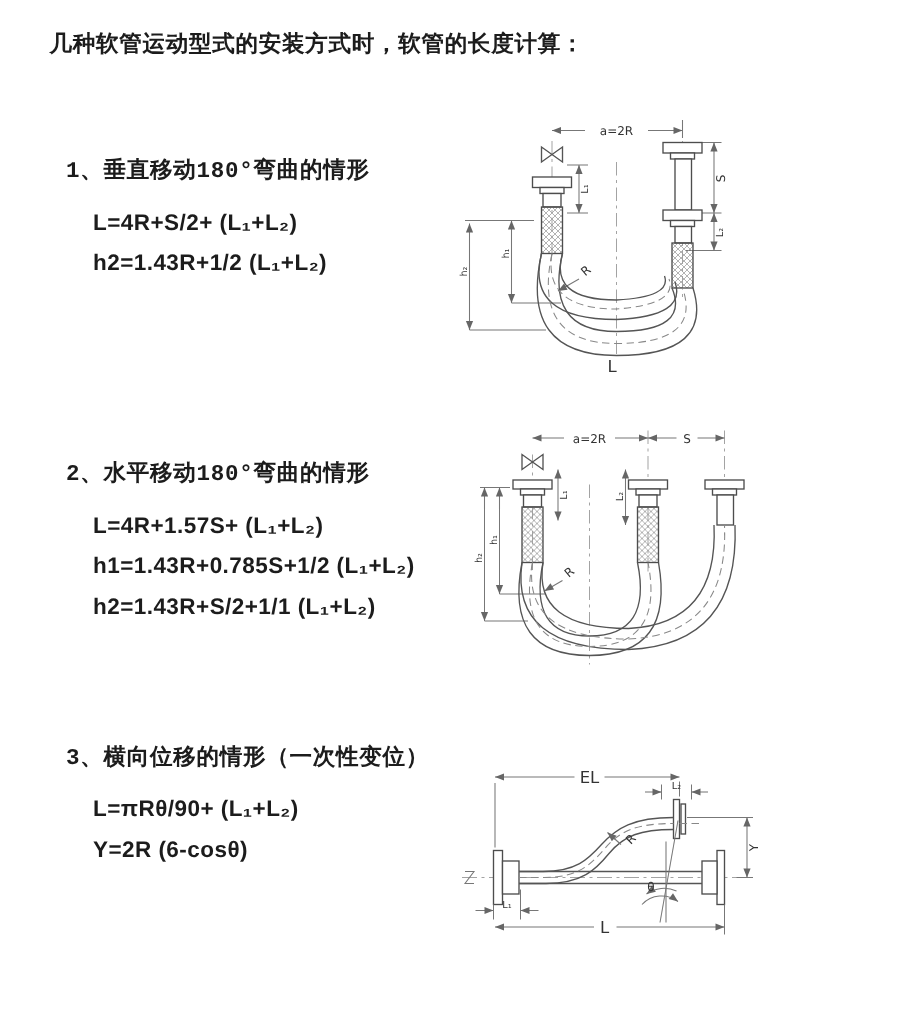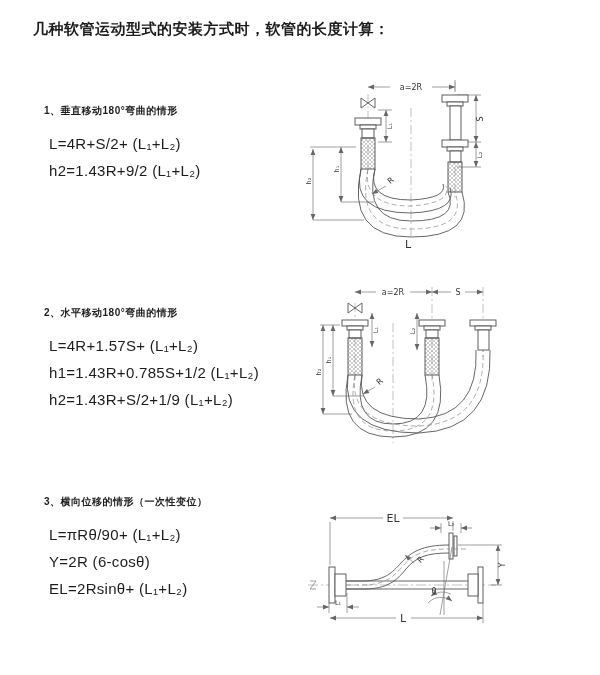--- a/index.html
+++ b/index.html
@@ -4,53 +4,52 @@
 <style>
   html,body{margin:0;padding:0;background:#ffffff;}
   .page{
     position:relative;width:600px;height:675px;background:#fff;overflow:hidden;
     font-family:"Liberation Sans","DejaVu Sans",sans-serif;color:#1c1c1c;padding-left:20px;
   }
   .title{
     position:absolute;left:33px;top:20px;font-size:15px;font-weight:700;letter-spacing:.5px;
   }
   .sec{position:absolute;left:44px;width:270px;}
-  .sec .hd{margin:0 0 12px 0;font-size:10px;font-weight:700;letter-spacing:.5px;}
-  .sec .f{margin-left:5px;font-size:15px;line-height:27px;letter-spacing:.3px;white-space:nowrap;}
+  .sec .hd{margin:0 0 12px 0;font-size:15px;font-weight:700;letter-spacing:.5px;font-family:Liberation Mono, monospace;}
+  .sec .f{margin-left:18px;font-size:15px;line-height:27px;letter-spacing:.3px;white-space:nowrap;font-weight:bold;}
   svg.diag{position:absolute;}
   svg text{font-family:"DejaVu Sans","Liberation Sans",sans-serif;fill:#333;}
   .dimtxt{font-size:8px;}
   .tiny{font-size:6.5px;}
   .big{font-size:11px;}
 </style>
 </head>
 <body>
 
 <div class="page">
 
   <div class="title">几种软管运动型式的安装方式时，软管的长度计算：</div>
 
   <div class="sec" style="top:104px">
     <div class="hd">1、垂直移动180°弯曲的情形</div>
     <div class="f">L=4R+S/2+ (L₁+L₂)</div>
-    <div class="f">h2=1.43R+9/2 (L₁+L₂)</div>
+    <div class="f">h2=1.43R+1/2 (L₁+L₂)</div>
   </div>
 
   <div class="sec" style="top:306px">
     <div class="hd">2、水平移动180°弯曲的情形</div>
     <div class="f">L=4R+1.57S+ (L₁+L₂)</div>
     <div class="f">h1=1.43R+0.785S+1/2 (L₁+L₂)</div>
-    <div class="f">h2=1.43R+S/2+1/9 (L₁+L₂)</div>
+    <div class="f">h2=1.43R+S/2+1/1 (L₁+L₂)</div>
   </div>
 
   <div class="sec" style="top:495px">
     <div class="hd">3、横向位移的情形（一次性变位）</div>
     <div class="f">L=πRθ/90+ (L₁+L₂)</div>
     <div class="f">Y=2R (6-cosθ)</div>
-    <div class="f">EL=2Rsinθ+ (L₁+L₂)</div>
   </div>
 
   <svg class="diag" style="left:300px;top:70px" width="300" height="195" viewBox="0 0 300 195">
     <defs>
       <marker id="arrow1" viewBox="0 0 10 10" refX="10" refY="5" markerWidth="8" markerHeight="6" markerUnits="userSpaceOnUse" orient="auto-start-reverse">
         <path d="M0,1 L10,5 L0,9 Z" fill="#666"></path>
       </marker>
       <pattern id="hatch1" width="4" height="4" patternUnits="userSpaceOnUse">
         <path d="M0,0 L4,4 M4,0 L0,4" stroke="#999" stroke-width="0.5"></path>
       </pattern>

